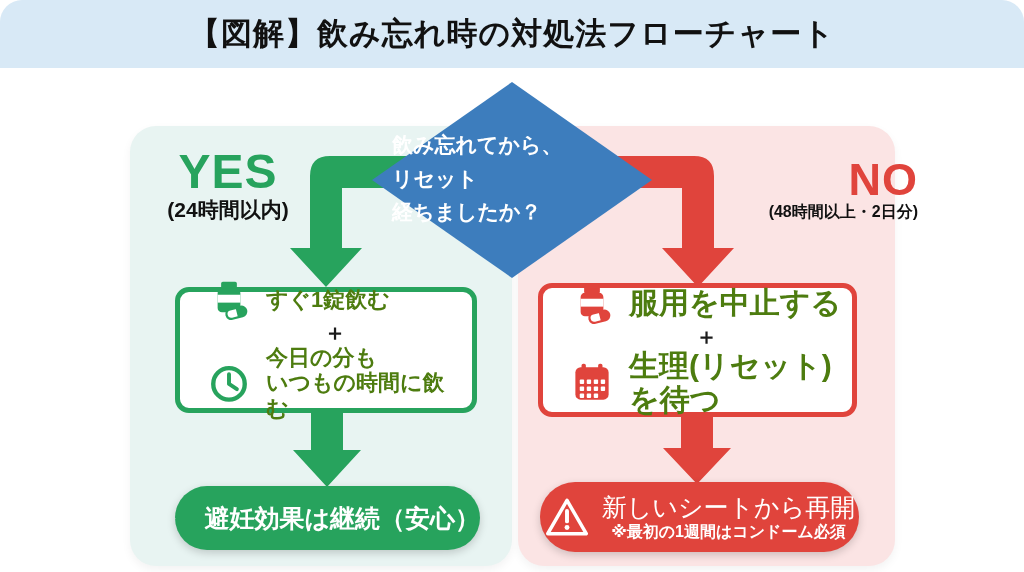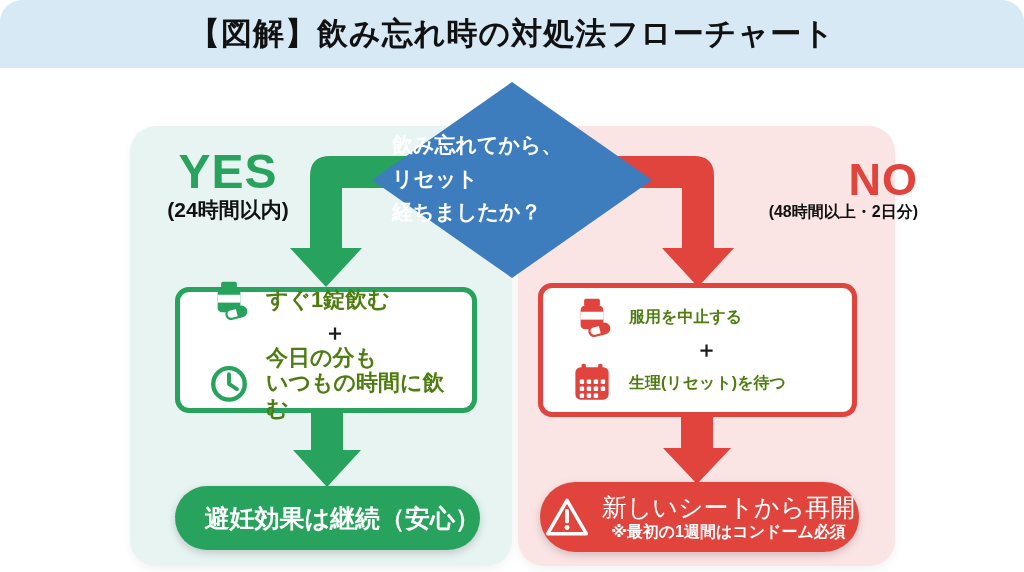--- a/index.html
+++ b/index.html
@@ -39,21 +39,21 @@
   .step-box{
     position:absolute;background:#ffffff;border-radius:14px;
     display:flex;flex-direction:column;justify-content:center;
     padding:8px 10px 8px 28px;box-sizing:border-box;
   }
   .step-box.green-box{left:175px;top:287px;width:302px;height:126px;border:5px solid var(--green);}
   .step-box.red-box{left:538px;top:283px;width:319px;height:134px;border:5px solid var(--red);}
   .step-row{display:flex;align-items:center;gap:16px;}
   .step-icon{width:42px;height:42px;flex:0 0 42px;}
   .step-text{font-size:22px;font-weight:700;color:#4d7c0f;line-height:1.15;}
-  .red-box .step-text{font-size:16px;}
+  .red-box .step-text{font-size:30px;}
   .plus{font-size:22px;font-weight:800;color:#1b1b1b;text-align:center;line-height:1;margin:1px 0;}
   
   .pill{
     position:absolute;border-radius:36px;display:flex;align-items:center;justify-content:center;
     color:#fff;box-shadow:0 3px 8px rgba(0,0,0,0.18);
   }
   .pill.green{left:175px;top:486px;width:305px;height:64px;background:var(--green);gap:28px;}
   .pill.red{left:540px;top:482px;width:319px;height:70px;background:var(--red);gap:12px;}
   .pill-text{font-size:25px;font-weight:800;white-space:nowrap;}
   .pill .check-icon{width:34px;height:28px;}

